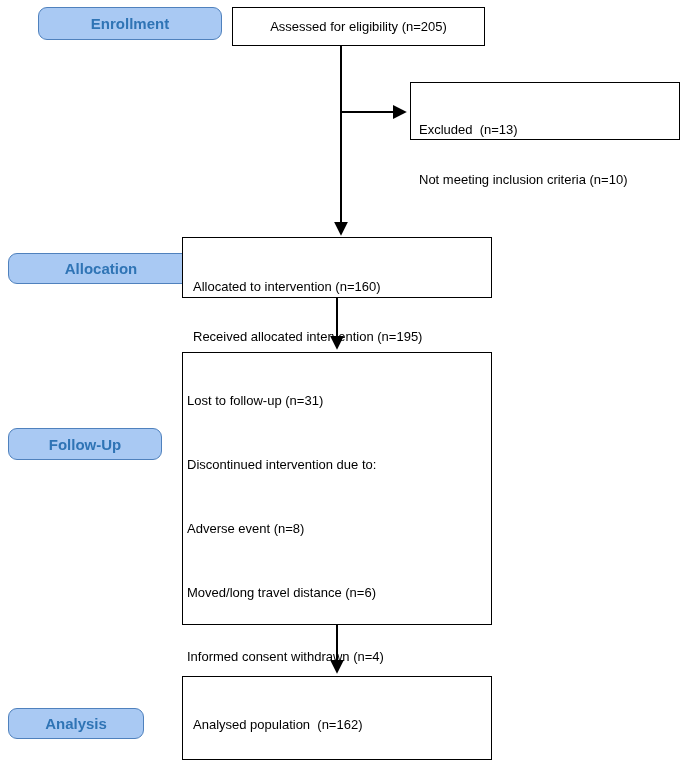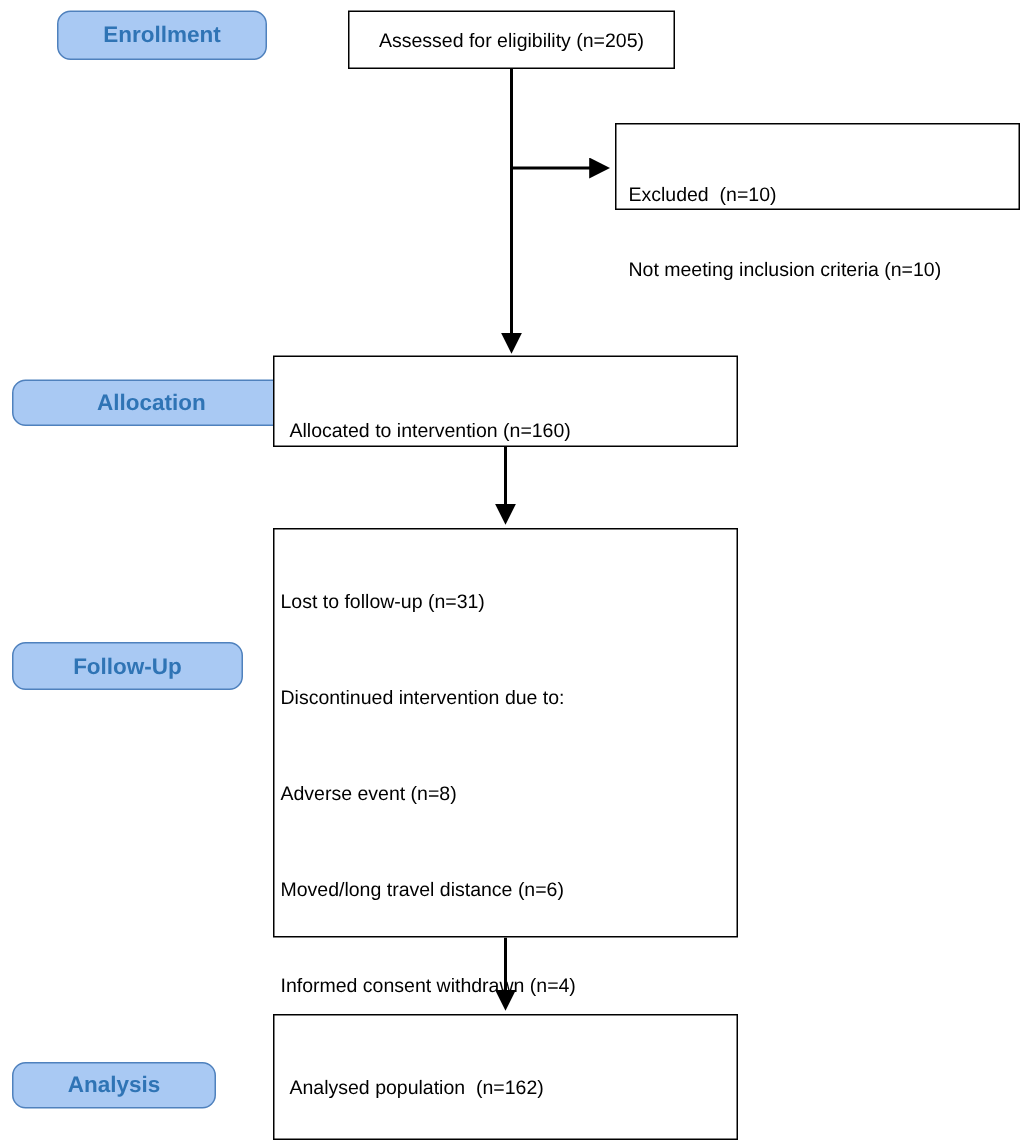--- a/index.html
+++ b/index.html
@@ -43,21 +43,21 @@
     box-sizing: border-box;
     font-size: 13px;
     color: #000000;
     white-space: pre-wrap;
   }
   .box-line {
     line-height: 20px;
     white-space: pre-wrap;
   }
   #box-assessed {
-    left: 232px; top: 7px; width: 218px; height: 39px;
+    left: 232px; top: 7px; width: 253px; height: 39px;
     display: flex; align-items: center; justify-content: center;
     text-align: center;
   }
   #box-excluded {
     left: 410px; top: 82px; width: 270px; height: 58px;
     padding: 7px 8px;
   }
   #box-allocation {
     left: 182px; top: 237px; width: 310px; height: 61px;
     padding: 9px 10px;
@@ -68,21 +68,21 @@
   }
   #box-followup .fu-line {
     height: 34px;
     line-height: 34px;
     white-space: pre-wrap;
   }
   #box-analysis {
     left: 182px; top: 676px; width: 310px; height: 84px;
     padding: 8px 10px;
   }
-  #label-enrollment { left: 38px; top: 7px;  width: 140px; height: 33px; }
+  #label-enrollment { left: 38px; top: 7px;  width: 184px; height: 33px; }
   #label-allocation { left: 8px;  top: 253px; width: 186px; height: 31px; }
   #label-followup   { left: 8px;  top: 428px; width: 154px; height: 32px; }
   #label-analysis   { left: 8px;  top: 708px; width: 136px; height: 31px; }
 </style>
 </head>
 <body>
 
 <div id="canvas">
 
   <svg id="connectors" viewBox="0 0 685 764" xmlns="http://www.w3.org/2000/svg">
@@ -103,26 +103,27 @@
 
   <div id="label-followup" class="stage-label">Follow-Up</div>
 
   <div id="label-analysis" class="stage-label">Analysis</div>
 
   <div id="box-assessed" class="flow-box">
     <div class="box-line">Assessed for eligibility (n=205)</div>
   </div>
 
   <div id="box-excluded" class="flow-box">
-    <div class="box-line">Excluded  (n=10)</div>
+    <div class="box-line">Excluded  (n=13)</div>
     <div class="box-line">Not meeting inclusion criteria (n=10)</div>
   </div>
 
   <div id="box-allocation" class="flow-box">
     <div class="box-line">Allocated to intervention (n=160)</div>
+    <div class="box-line">Received allocated intervention (n=195)</div>
   </div>
 
   <div id="box-followup" class="flow-box">
     <div class="fu-line">Lost to follow-up (n=31)</div>
     <div class="fu-line">Discontinued intervention due to:</div>
     <div class="fu-line">Adverse event (n=8)</div>
     <div class="fu-line">Moved/long travel distance (n=6)</div>
     <div class="fu-line">Informed consent withdrawn (n=4)</div>
     <div class="fu-line">Natalizumab antibodies (n=3)</div>
     

